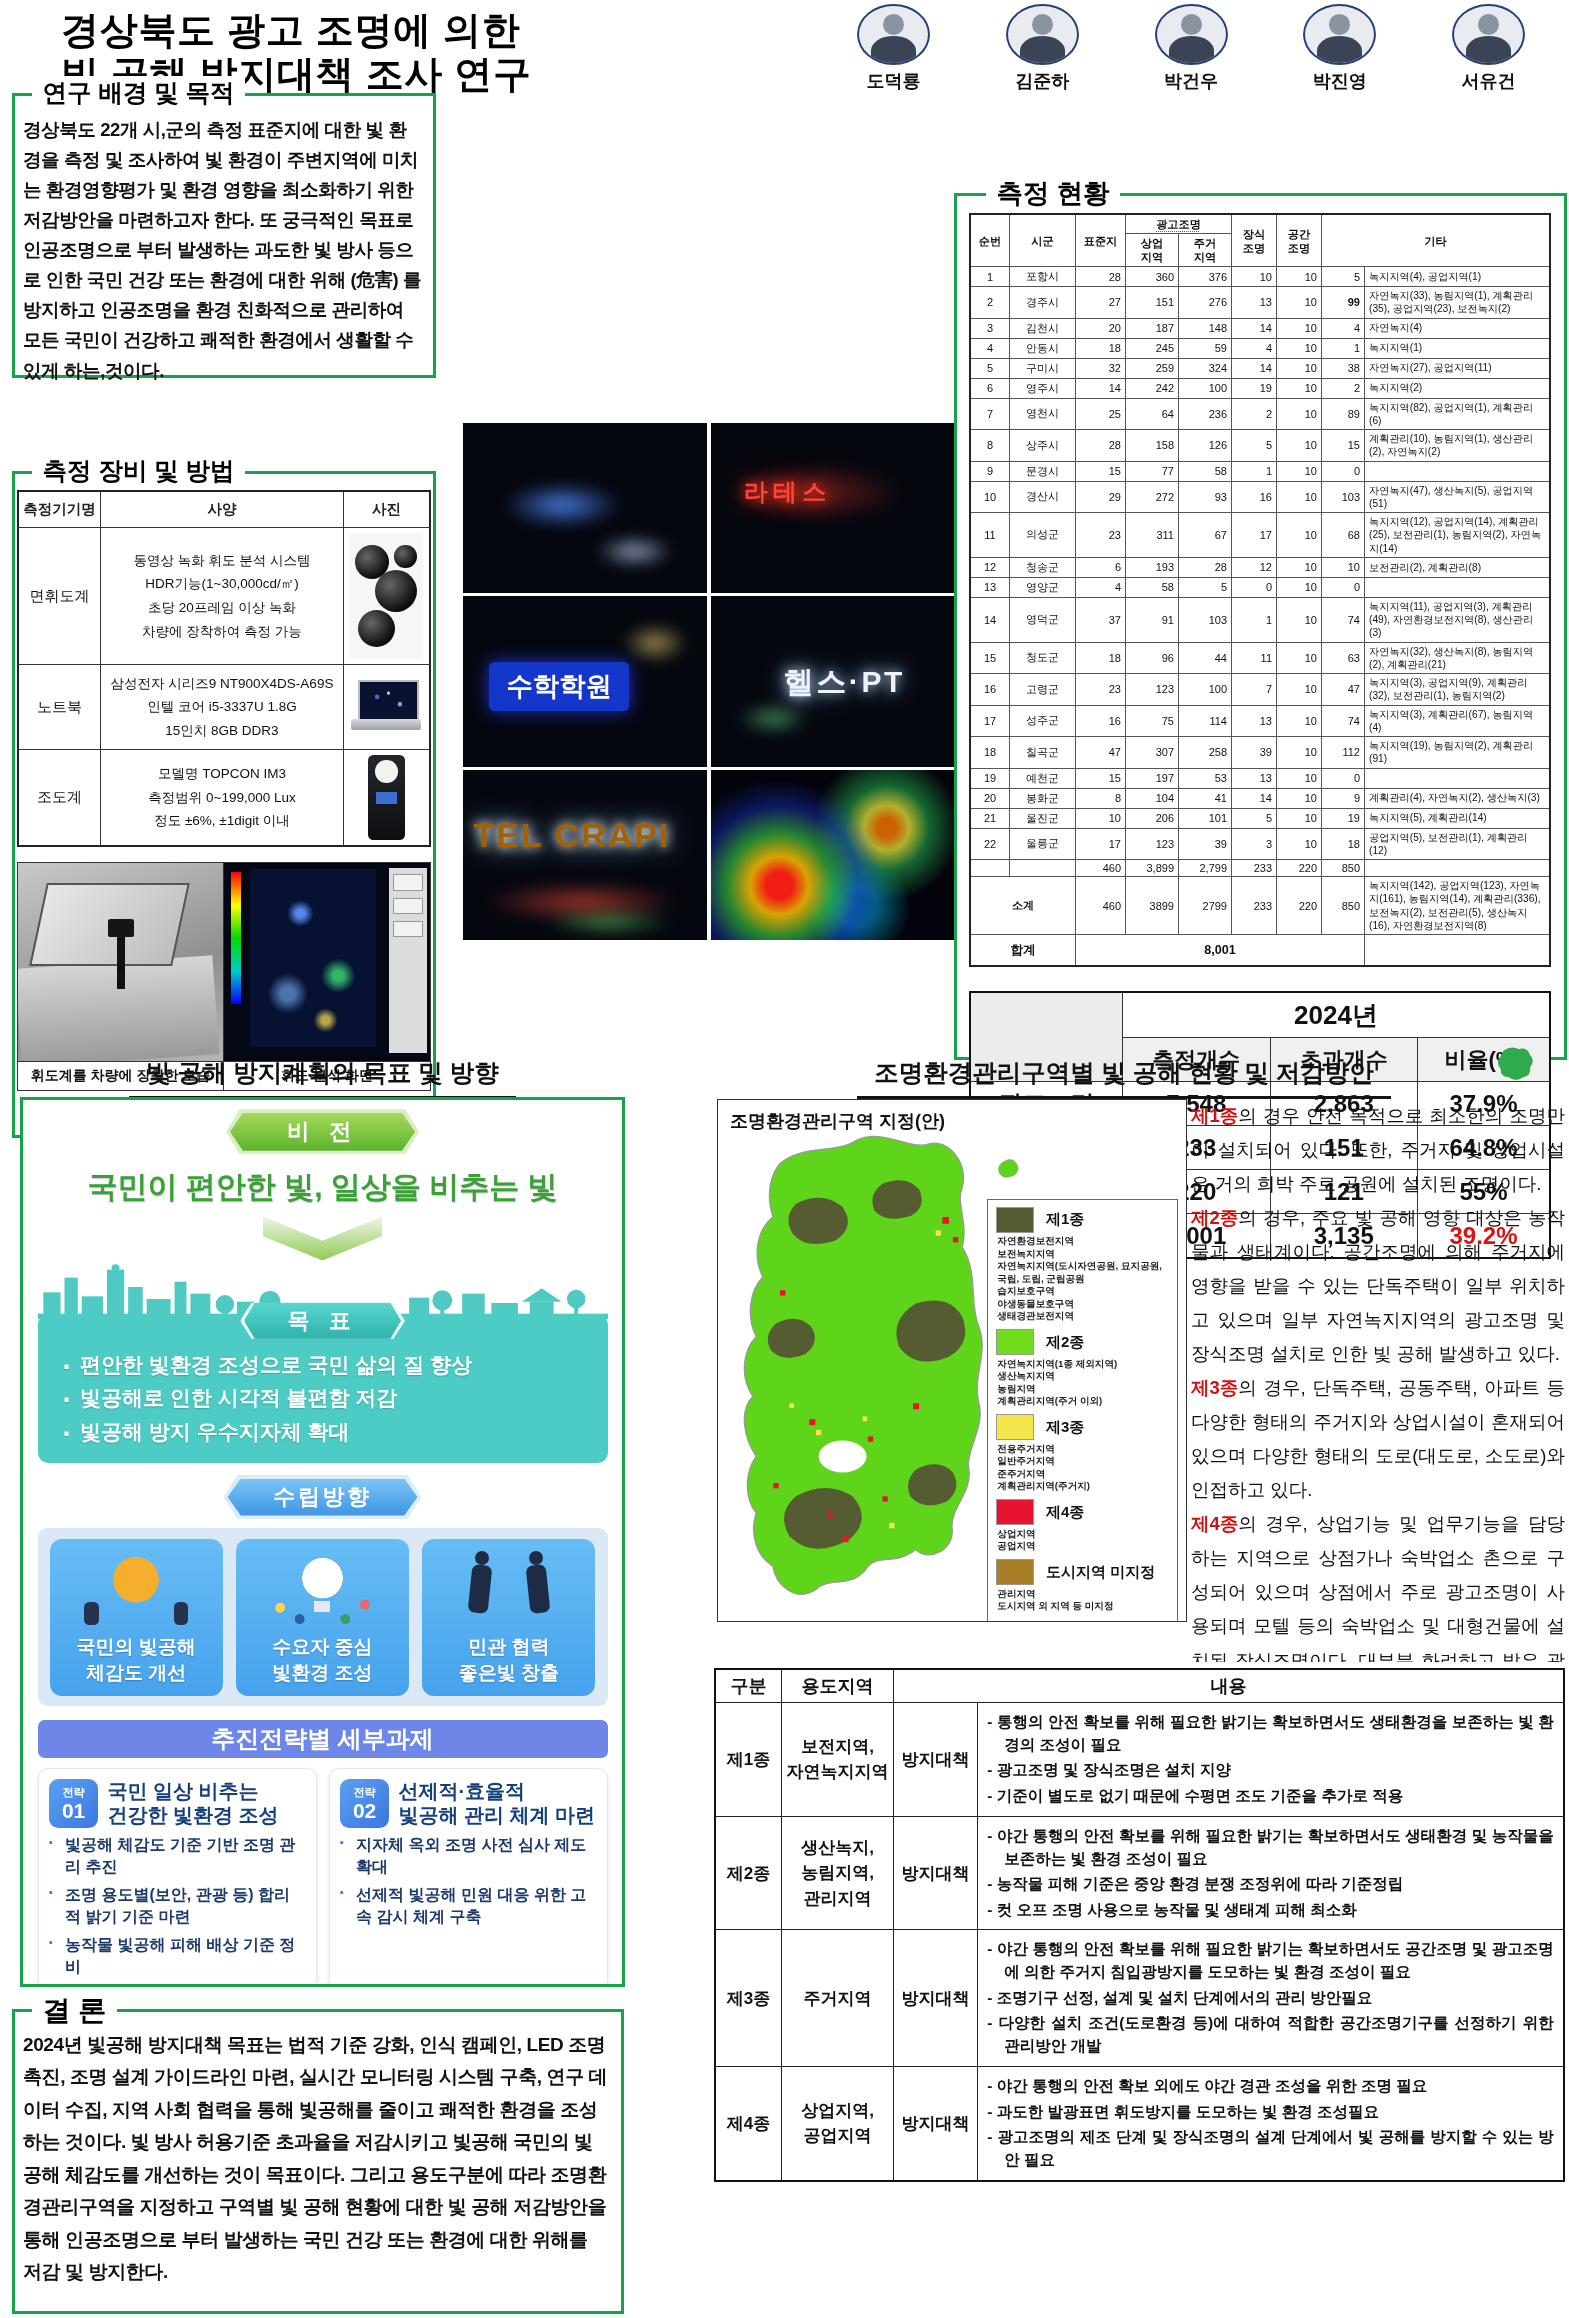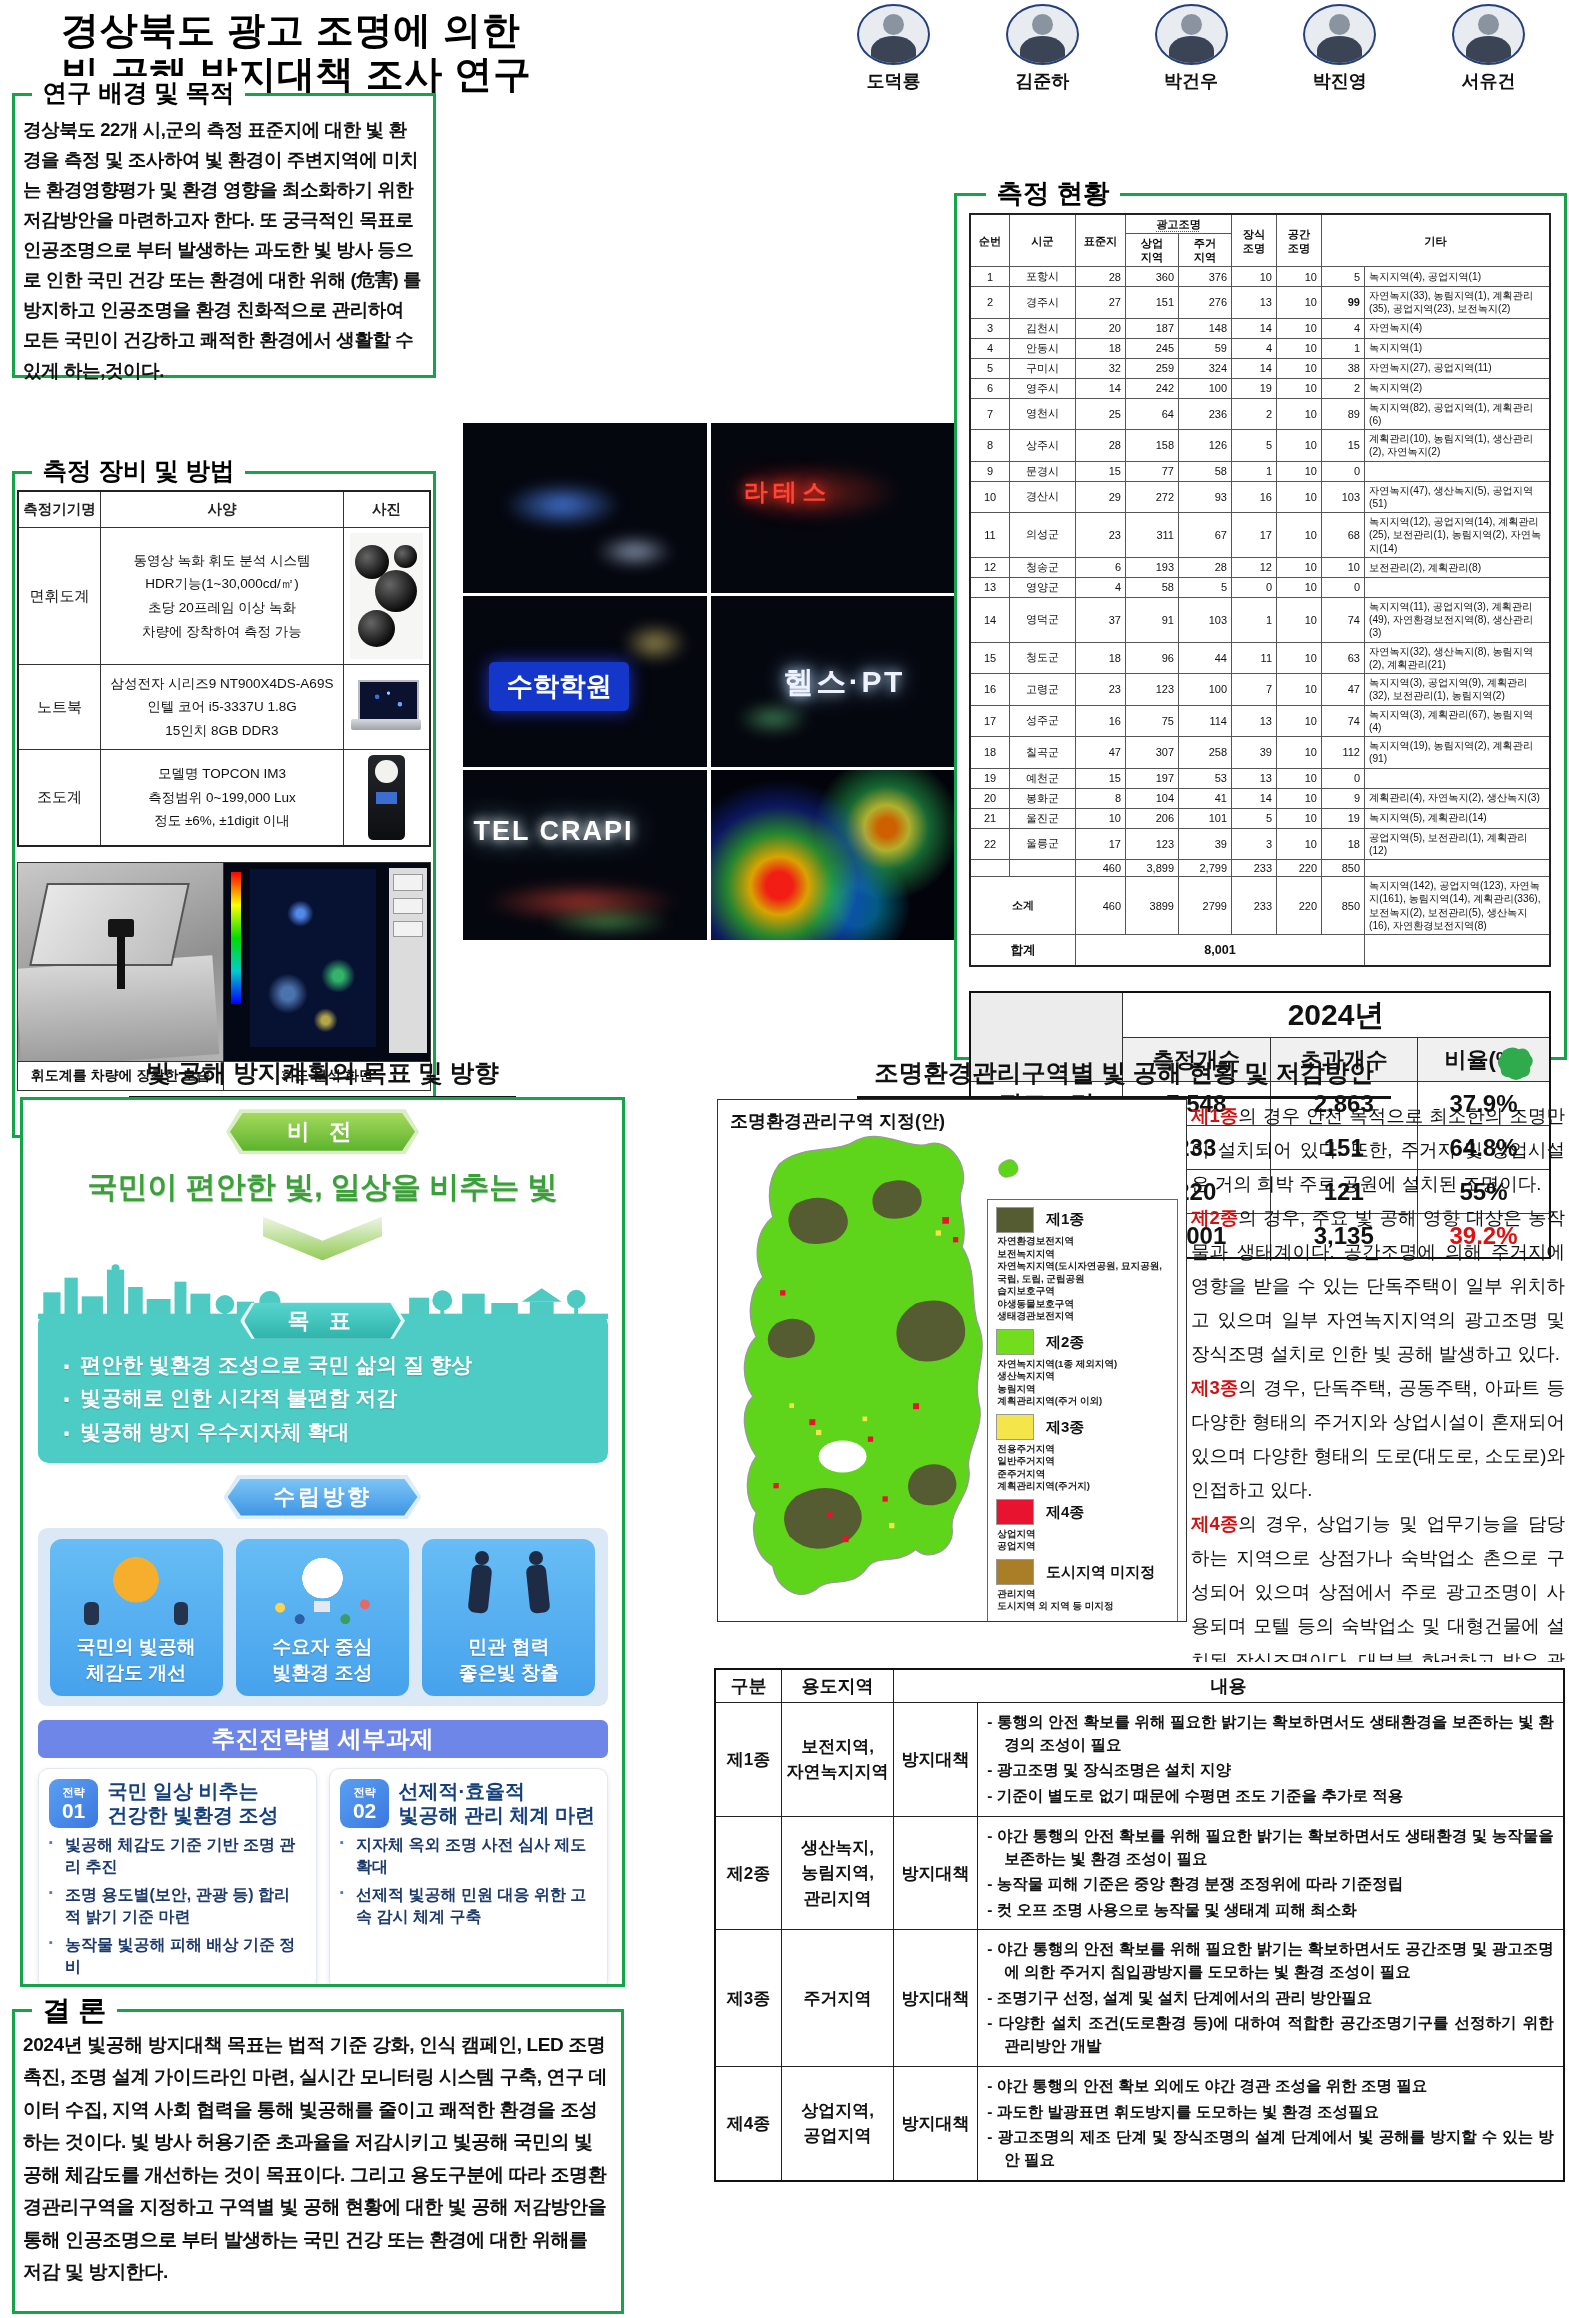--- a/index.html
+++ b/index.html
@@ -68,38 +68,38 @@
   .fig-caps div:last-child{border-right:none;}
   
   .night{position:absolute;left:463px;top:423px;width:492px;height:517px;display:grid;
          grid-template-columns:1fr 1fr;grid-template-rows:1fr 1fr 1fr;gap:3.3px;}
   .ncell{background:#05070f;position:relative;overflow:hidden;}
   .glow{position:absolute;border-radius:50%;filter:blur(6.6px);}
   .nsign{position:absolute;font-weight:900;white-space:nowrap;}
   .sign-lates{left:33px;top:53px;font-size:24px;color:#ff4433;text-shadow:0 0 12px #f32,0 0 26.4px #f32;letter-spacing:5.3px;}
   .sign-math{left:26.4px;top:66px;background:#1537c9;color:#fff;font-size:26.4px;padding:6.6px 17px;border-radius:5.3px;box-shadow:0 0 17px #23c;}
   .sign-gym{left:73px;top:66px;font-size:30px;color:#eef2ff;text-shadow:0 0 10.6px #9ab,0 0 22.5px #9cf;letter-spacing:2.6px;}
-  .sign-hotel{left:10.6px;top:46px;font-size:27px;color:#ffffff;text-shadow:0 0 10.6px #fff,0 0 26.4px #adf;letter-spacing:2px;}
+  .sign-hotel{left:10.6px;top:46px;font-size:34px;color:#a16207;text-shadow:0 0 10.6px #fff,0 0 26.4px #adf;letter-spacing:2px;}
   .thermal{background:
      radial-gradient(circle at 28% 68%,rgba(255,30,20,.95) 0 13.2px,rgba(255,190,0,.85) 29px,rgba(60,220,70,.6) 52px,rgba(30,60,255,.35) 79px,transparent 106px),
      radial-gradient(circle at 72% 34%,rgba(255,120,0,.8) 0 9.3px,rgba(250,250,60,.7) 22.5px,rgba(40,200,90,.5) 42px,transparent 73px),
      radial-gradient(circle at 60% 80%,rgba(0,200,255,.45) 0 20px,transparent 53px),#03040b;}
   
   .status-table{border-collapse:collapse;margin:17px 12px 0;width:582px;border:2px solid #222;}
   .status-table th,.status-table td{border:1.3px solid #555;padding:2px 4px;}
   .status-table th{font-size:11.2px;font-weight:700;white-space:pre-line;line-height:1.25;}
   .status-table td{font-size:11px;}
   .u-dotted{text-decoration:underline dotted 1.3px #c0392b;text-underline-offset:2.6px;}
   td.c{text-align:center;} td.r{text-align:right;} td.l{text-align:left;}
   td.etc{font-size:10.2px;line-height:1.3;}
   .sub-label{text-align:center;font-weight:700;font-size:12px;}
   tr.total td{font-size:12.6px;font-weight:700;text-align:center;height:26.4px;}
   .sum-table{border-collapse:collapse;margin:24px 12px 0;width:582px;border:2px solid #111;}
   .sum-table th,.sum-table td{border:1.3px solid #333;text-align:center;vertical-align:middle;}
-  .sum-year{font-size:30px;font-weight:900;height:42px;}
+  .sum-year{font-size:26px;font-weight:900;height:42px;}
   .sum-blank{background:#ececec;width:149px;}
   .sum-sub th{font-size:22px;font-weight:800;background:#f0f0f0;height:41px;}
   .sum-table tbody th{font-size:24px;font-weight:900;height:41px;}
   .sum-table tbody td{font-size:24px;font-weight:800;}
   .sum-table td[data-variant="red"]{color:#e01010;}
   
   .center-title{position:absolute;text-align:center;font-size:24.5px;font-weight:900;}
   .center-title span{display:inline-block;border-bottom:3.3px solid #141414;padding:0 17px 6.6px;}
   .plan-frame{position:absolute;left:20px;top:1097px;width:599px;height:884px;border:3.3px solid #17a34a;overflow:hidden;background:#fff;}
   .hex{margin:9px auto;display:flex;align-items:center;justify-content:center;

